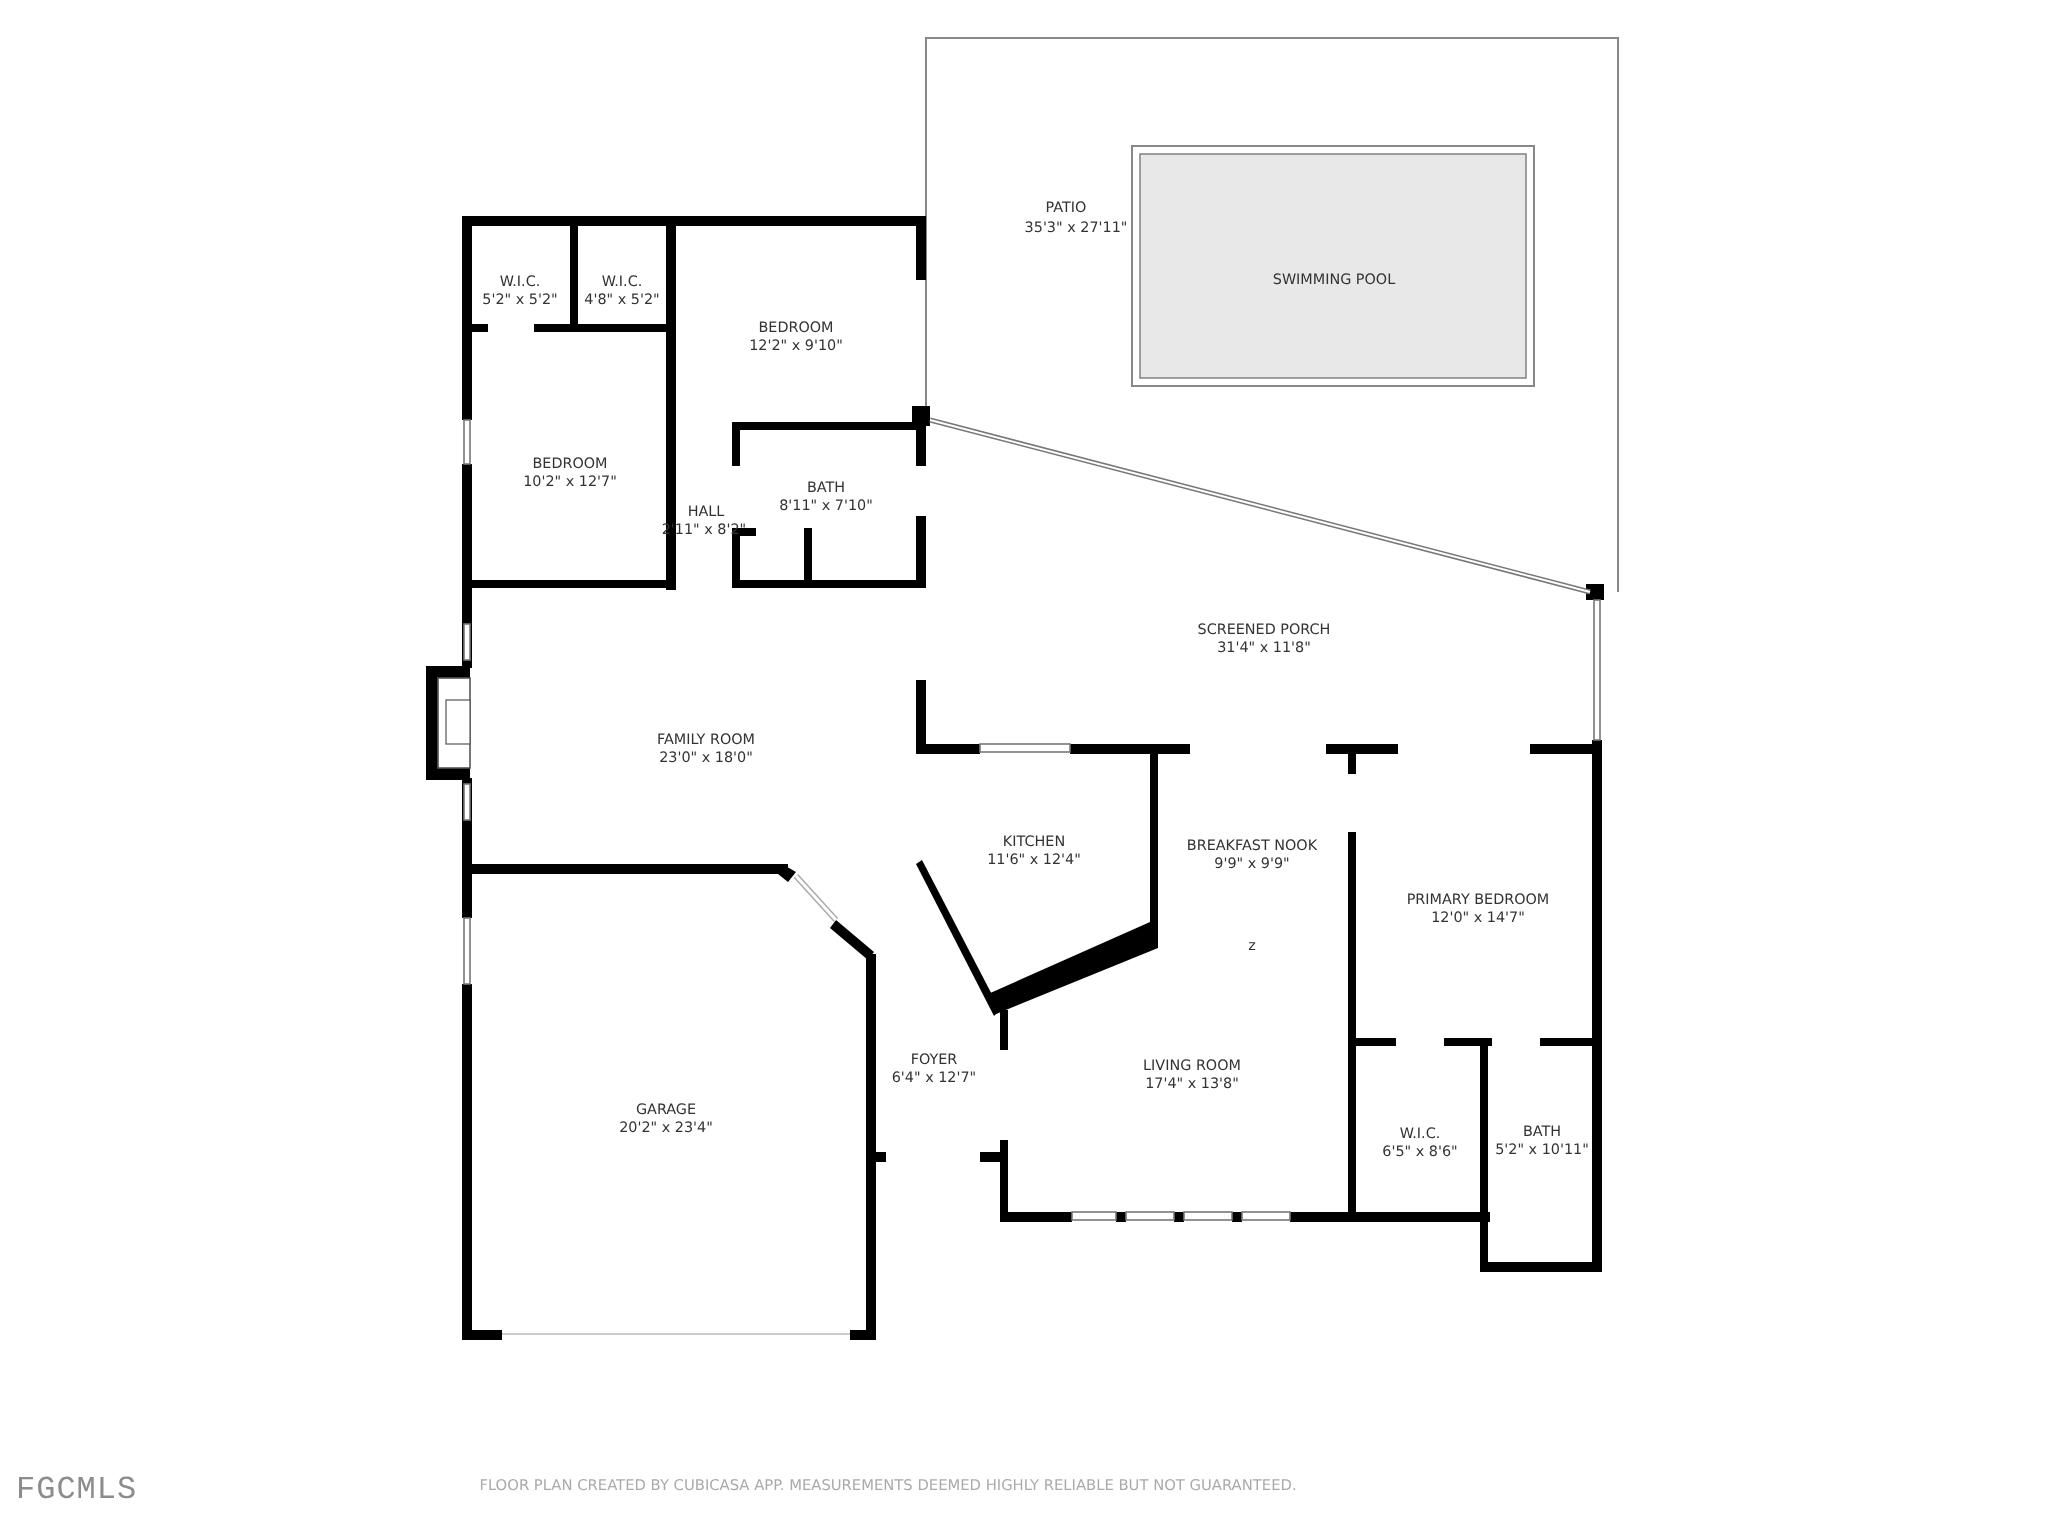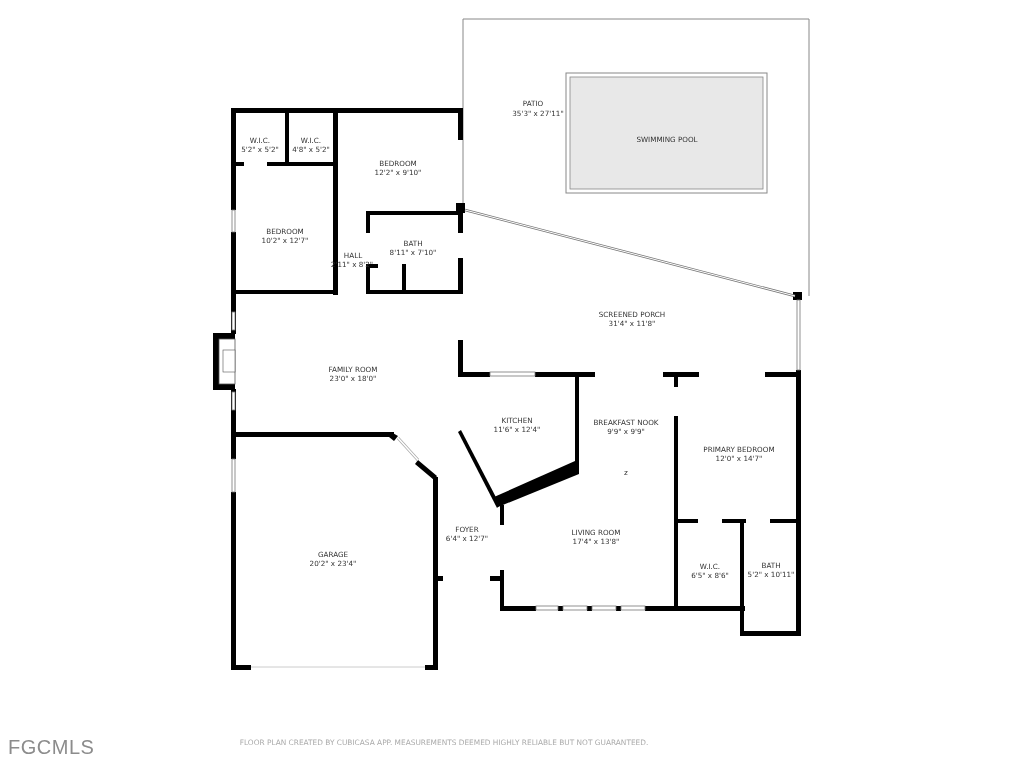--- a/index.html
+++ b/index.html
@@ -2,21 +2,21 @@
 <html><head>
 <meta charset="utf-8">
 <style>
   html, body { margin:0; padding:0; background:#ffffff; }
   body { width:1024px; height:768px; position:relative; overflow:hidden; font-family:"DejaVu Sans", sans-serif; }
   svg.plan { position:absolute; left:0; top:0; width:1024px; height:768px; }
   .wall { fill:#000; }
   .rlabel { font-family:"DejaVu Sans", sans-serif; font-size:7.2px; fill:#333; text-anchor:middle; }
   .thin { fill:none; stroke:#888; stroke-width:1; }
   .win { fill:#fff; stroke:#777; stroke-width:0.8; }
-  .watermark { position:absolute; left:8px; top:736px; font-family:Liberation Sans, sans-serif; font-size:20px; color:#8c8c8c; letter-spacing:0.5px; }
+  .watermark { position:absolute; left:8px; top:736px; font-family:Liberation Mono, monospace; font-size:16px; color:#8c8c8c; letter-spacing:0.5px; }
   .disclaimer { position:absolute; left:0; width:888px; top:738px; text-align:center; font-family:"DejaVu Sans", sans-serif; font-size:7.4px; color:#aaa; }
 </style>
 </head>
 <body>
 
 <svg class="plan" viewBox="0 0 1024 768" xmlns="http://www.w3.org/2000/svg">
 
   <g>
     <polyline class="thin" points="463,212 463,19 809,19 809,296"></polyline>
   </g>

